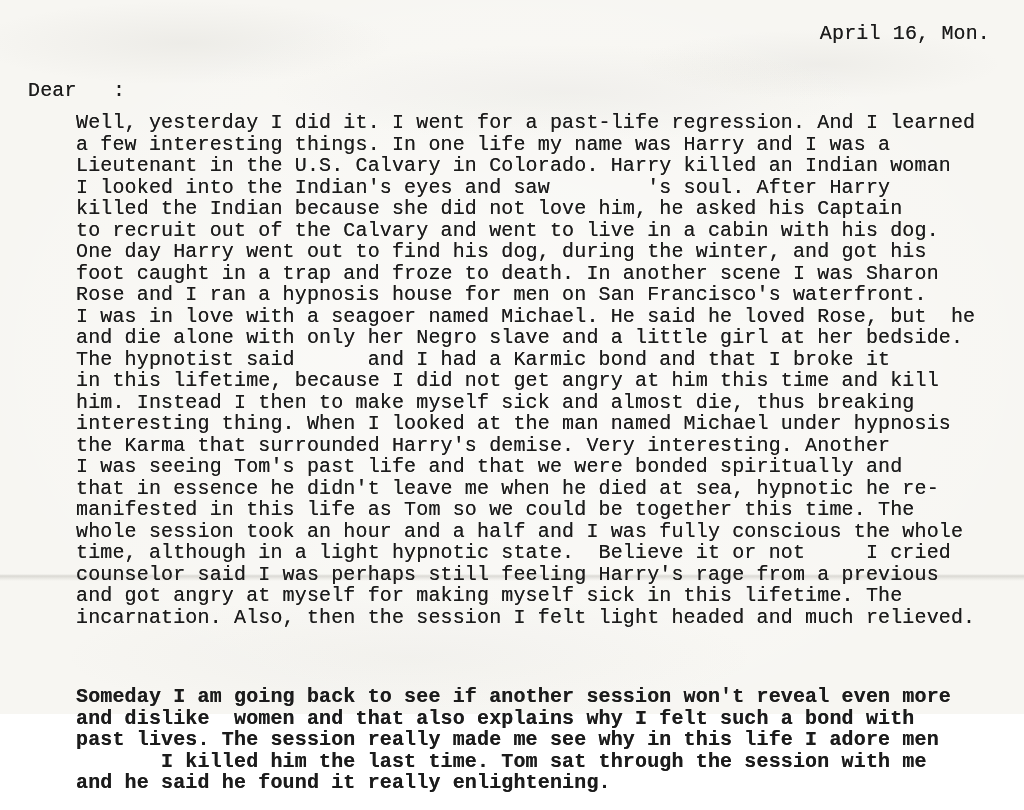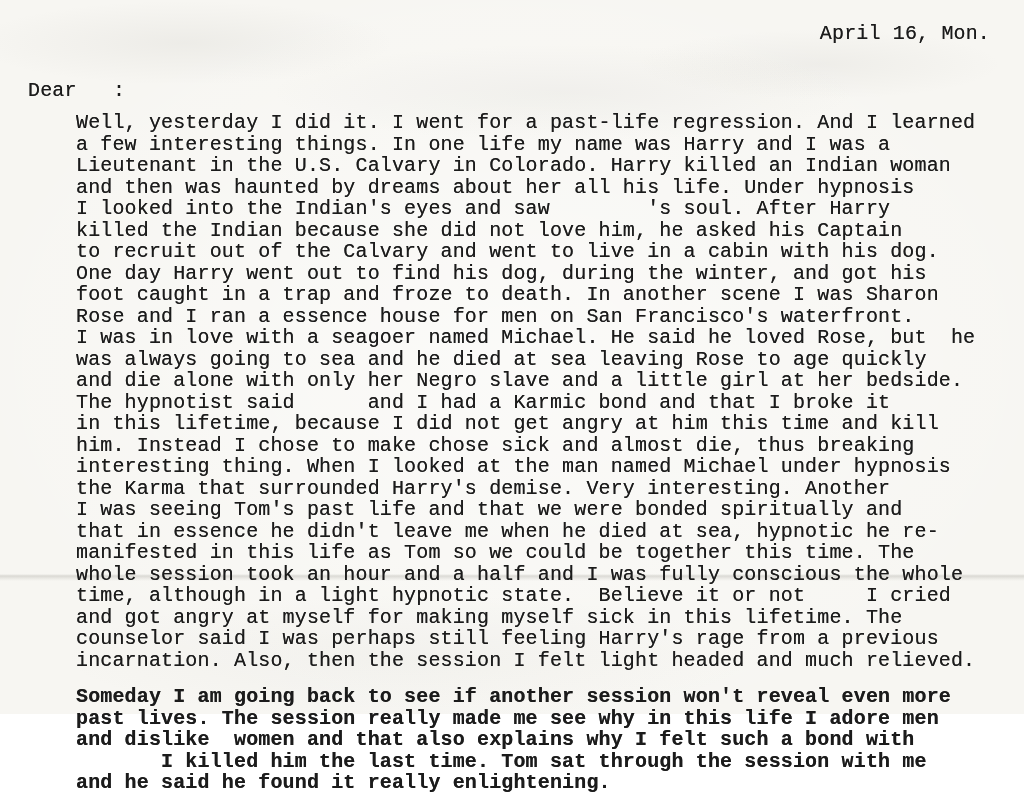--- a/index.html
+++ b/index.html
@@ -63,44 +63,42 @@
 </head>
 <body>
 
 <div class="page">
   <div class="date">April 16, Mon.</div>
   <div class="salutation">Dear   :</div>
   <div class="body-block para1">
       <div class="line">Well, yesterday I did it. I went for a past-life regression. And I learned</div>
       <div class="line">a few interesting things. In one life my name was Harry and I was a</div>
       <div class="line">Lieutenant in the U.S. Calvary in Colorado. Harry killed an Indian woman</div>
-      <div class="line">and then was haunted by dreams about her all his life. Under hypnosis</div>
       <div class="line">I looked into the Indian's eyes and saw        's soul. After Harry</div>
       <div class="line">killed the Indian because she did not love him, he asked his Captain</div>
       <div class="line">to recruit out of the Calvary and went to live in a cabin with his dog.</div>
       <div class="line">One day Harry went out to find his dog, during the winter, and got his</div>
       <div class="line">foot caught in a trap and froze to death. In another scene I was Sharon</div>
-      <div class="line">Rose and I ran a essence house for men on San Francisco's waterfront.</div>
+      <div class="line">Rose and I ran a hypnosis house for men on San Francisco's waterfront.</div>
       <div class="line">I was in love with a seagoer named Michael. He said he loved Rose, but  he</div>
-      <div class="line">was always going to sea and he died at sea leaving Rose to age quickly</div>
       <div class="line">and die alone with only her Negro slave and a little girl at her bedside.</div>
       <div class="line">The hypnotist said      and I had a Karmic bond and that I broke it</div>
       <div class="line">in this lifetime, because I did not get angry at him this time and kill</div>
-      <div class="line">him. Instead I chose to make chose sick and almost die, thus breaking</div>
+      <div class="line">him. Instead I then to make myself sick and almost die, thus breaking</div>
       <div class="line">interesting thing. When I looked at the man named Michael under hypnosis</div>
       <div class="line">the Karma that surrounded Harry's demise. Very interesting. Another</div>
       <div class="line">I was seeing Tom's past life and that we were bonded spiritually and</div>
       <div class="line">that in essence he didn't leave me when he died at sea, hypnotic he re-</div>
       <div class="line">manifested in this life as Tom so we could be together this time. The</div>
       <div class="line">whole session took an hour and a half and I was fully conscious the whole</div>
       <div class="line">time, although in a light hypnotic state.  Believe it or not     I cried</div>
+      <div class="line">counselor said I was perhaps still feeling Harry's rage from a previous</div>
       <div class="line">and got angry at myself for making myself sick in this lifetime. The</div>
-      <div class="line">counselor said I was perhaps still feeling Harry's rage from a previous</div>
       <div class="line">incarnation. Also, then the session I felt light headed and much relieved.</div>
     </div>
   <div class="body-block para2">
       <div class="line">Someday I am going back to see if another session won't reveal even more</div>
+      <div class="line">and dislike  women and that also explains why I felt such a bond with</div>
       <div class="line">past lives. The session really made me see why in this life I adore men</div>
-      <div class="line">and dislike  women and that also explains why I felt such a bond with</div>
       <div class="line">       I killed him the last time. Tom sat through the session with me</div>
       <div class="line">and he said he found it really enlightening.</div>
     </div>
 </div>
 
 </body></html>

